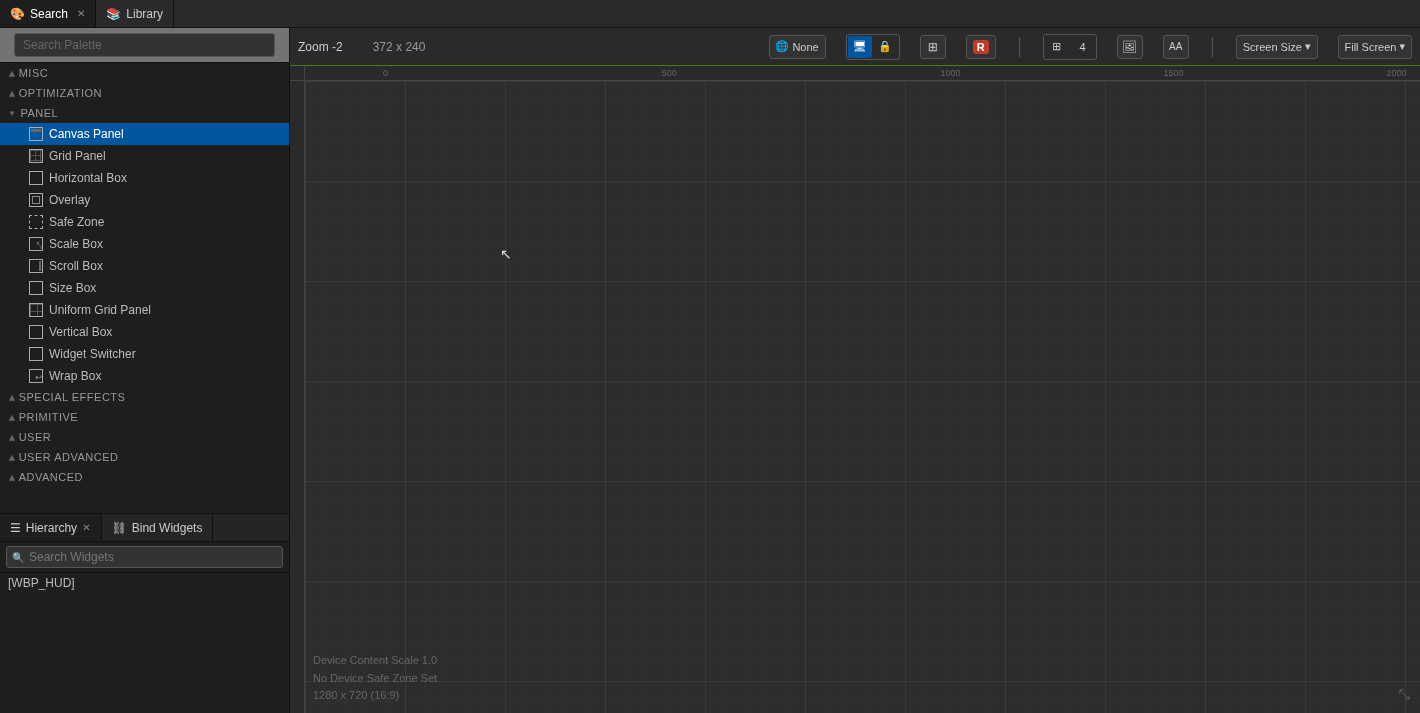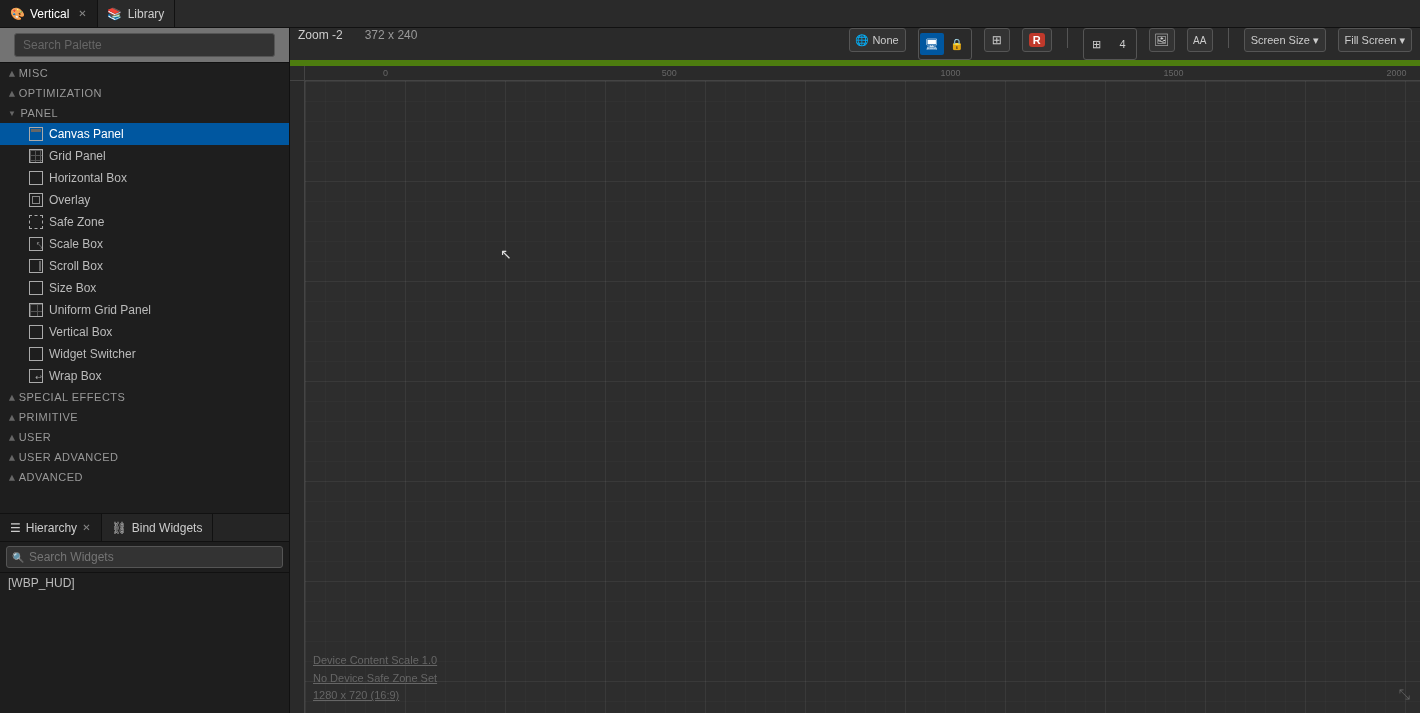--- a/index.html
+++ b/index.html
@@ -68,21 +68,21 @@
     .bottom-search { padding: 4px 6px; border-bottom: 1px solid #111; }
     .bottom-search-input { width: 100%; background: #333; border: 1px solid #555; border-radius: 3px; color: #ccc; padding: 3px 8px 3px 22px; font-size: 12px; outline: none; }
     .bottom-search-wrap { position: relative; }
     .bottom-search-wrap .search-icon-inner { position: absolute; left: 6px; top: 50%; transform: translateY(-50%); color: #666; font-size: 10px; }
     .hierarchy-item { padding: 3px 8px; color: #bbb; font-size: 12px; cursor: pointer; }
 
     
     .canvas-area { flex: 1; display: flex; flex-direction: column; background: #252525; overflow: hidden; }
 
     
-    .toolbar { height: 38px; background: #2a2a2a; border-bottom: 6px solid #4d7c0f; display: flex; padding: 0 8px; gap: 12px; flex-shrink: 0; }
+    .toolbar { height: 38px; background: #2a2a2a; border-bottom: 1px solid #4d7c0f; display: flex; align-items: center; padding: 0 8px; gap: 20px; flex-shrink: 0; }
     .toolbar-label { color: #ccc; font-size: 12px; margin-right: 4px; white-space: nowrap; }
     .toolbar-dim { color: #999; font-size: 12px; margin-left: 6px; }
     .toolbar-spacer { flex: 1; }
     .toolbar-btn { background: #333; border: 1px solid #555; border-radius: 3px; color: #ccc; padding: 2px 6px; cursor: pointer; font-size: 11px; height: 24px; display: flex; align-items: center; gap: 3px; white-space: nowrap; }
     .toolbar-icon-btn { background: #333; border: 1px solid #555; border-radius: 3px; color: #ccc; width: 26px; height: 24px; cursor: pointer; display: flex; align-items: center; justify-content: center; font-size: 12px; }
     .toolbar-separator { width: 1px; height: 20px; background: #555; margin: 0 3px; }
     .r-badge { background: #c0392b; color: white; font-weight: bold; font-size: 11px; padding: 1px 4px; border-radius: 3px; }
     .toolbar-group { display: flex; align-items: center; gap: 2px; background: #2a2a2a; border: 1px solid #555; border-radius: 3px; padding: 1px; }
     .tg-btn { width: 24px; height: 22px; display: flex; align-items: center; justify-content: center; cursor: pointer; border-radius: 2px; font-size: 11px; color: #ccc; }
     .tg-btn.active { background: #0057a0; color: #fff; }
@@ -106,32 +106,32 @@
       background-size: 100px 100px, 100px 100px, 20px 20px, 20px 20px;
     }
     .canvas-cursor { position: absolute; top: 165px; left: 195px; font-size: 14px; color: #ddd; pointer-events: none; }
 
     
     .status-bar { height: 20px; background: #1e1e1e; border-top: 1px solid #111; display: flex; align-items: center; padding: 0 8px; justify-content: space-between; }
     .status-left { color: #777; font-size: 11px; }
     .status-right { color: #777; font-size: 11px; display: flex; align-items: center; gap: 6px; }
 
     
-    .canvas-info { position: absolute; bottom: 8px; left: 8px; color: #666; font-size: 11px; line-height: 1.6; pointer-events: none; text-decoration: underline; }
+    .canvas-info { position: absolute; bottom: 8px; left: 8px; color: #666; font-size: 11px; line-height: 1.6; pointer-events: none; }
 
     .canvas-wrapper { display: flex; flex-direction: column; flex: 1; overflow: hidden; }
     .canvas-main { display: flex; flex: 1; overflow: hidden; }
   </style>
 </head>
 <body>
 
 <div class="top-tabs">
   <div class="tab active">
     <span>🎨</span>
-    <span>Vertical</span>
+    <span>Search</span>
     <span class="tab-close">✕</span>
   </div>
   <div class="tab">
     <span>📚</span>
     <span>Library</span>
   </div>
 </div>
 
 <div class="main-area">
 

